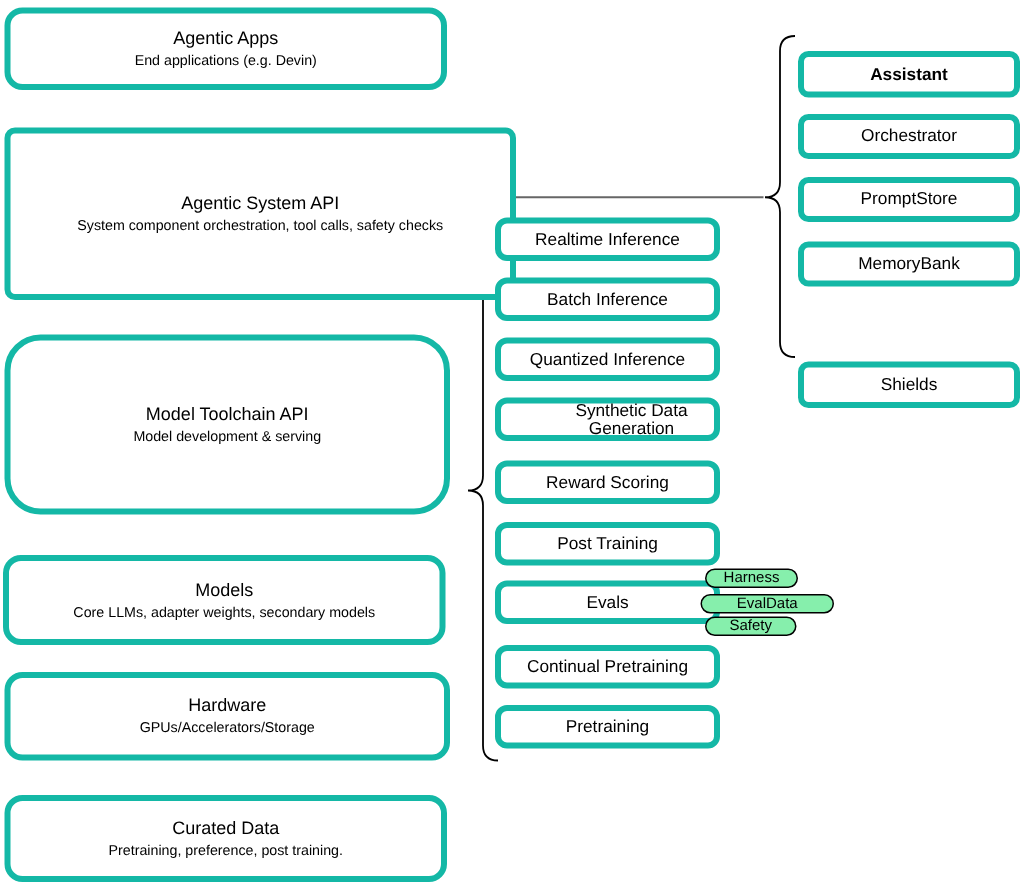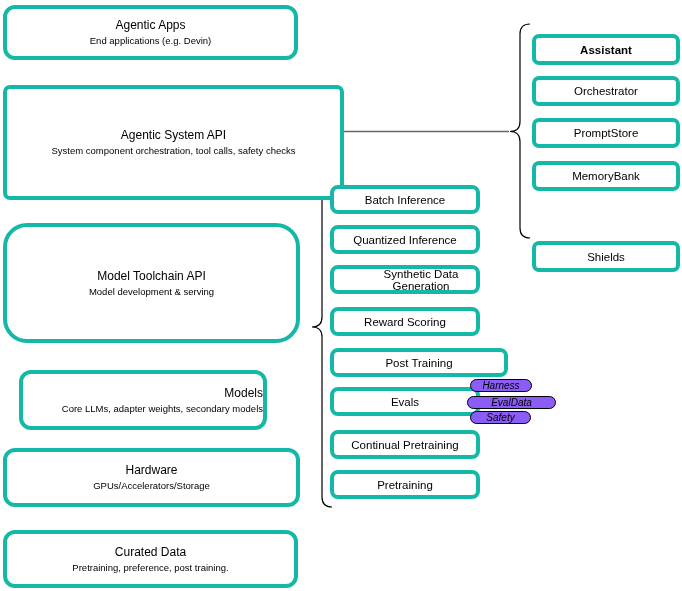--- a/index.html
+++ b/index.html
@@ -25,31 +25,30 @@
     z-index: 2;
   }
   .bigbox .title { font-size: 12px; line-height: 14px; }
   .bigbox .subtitle { font-size: 9.5px; line-height: 12px; margin-top: 3px; white-space: nowrap; }
   .midbox { font-size: 11.5px; border-radius: 8px; }
   .rightbox { font-size: 11.5px; border-radius: 7px; }
   .pill {
     position: absolute;
     box-sizing: border-box;
     border: 1px solid #000000;
-    background: #8b5cf6;
+    background: #86efac;
     border-radius: 7px;
     font-size: 10px;
     line-height: 11px;
     display: flex;
     align-items: center;
     justify-content: center;
     text-align: center;
     z-index: 4;
     white-space: nowrap;
-    font-style: italic;
   }
   .overlay {
     position: absolute;
     left: 0; top: 0;
     width: 682px; height: 591px;
     z-index: 1;
   }
 </style>
 </head>
 <body>
@@ -70,48 +69,51 @@
   <div class="node bigbox" style="left:3px; top:85px; width:341px; height:115px; border-radius:7px;">
     <div class="title">Agentic System API</div>
     <div class="subtitle">System component orchestration, tool calls, safety checks</div>
   </div>
 
   <div class="node bigbox" style="left:3px; top:223px; width:297px; height:120px; border-radius:24px;">
     <div class="title">Model Toolchain API</div>
     <div class="subtitle">Model development &amp; serving</div>
   </div>
 
-  <div class="node bigbox" style="left:19px; top:370px; width:248px; height:60px; border-radius:12px;align-items:flex-end;">
+  <div class="node bigbox" style="left:2px; top:370px; width:295px; height:60px; border-radius:12px;">
     <div class="title">Models</div>
     <div class="subtitle">Core LLMs, adapter weights, secondary models</div>
   </div>
 
   <div class="node bigbox" style="left:3px; top:448px; width:297px; height:59px; border-radius:12px;">
     <div class="title">Hardware</div>
     <div class="subtitle">GPUs/Accelerators/Storage</div>
   </div>
 
   <div class="node bigbox" style="left:3px; top:530px; width:295px; height:58px; border-radius:12px;">
     <div class="title">Curated Data</div>
     <div class="subtitle">Pretraining, preference, post training.</div>
   </div>
 
+  <div class="node midbox" style="left:330px; top:145px; width:150px; height:29px;">
+    <span>Realtime Inference</span>
+  </div>
   <div class="node midbox" style="left:330px; top:185px; width:150px; height:29px;">
     <span>Batch Inference</span>
   </div>
   <div class="node midbox" style="left:330px; top:225px; width:150px; height:29px;">
     <span>Quantized Inference</span>
   </div>
   <div class="node midbox" style="left:330px; top:265px; width:150px; height:29px;padding-left:32px;">
     <span>Synthetic Data Generation</span>
   </div>
   <div class="node midbox" style="left:330px; top:307px; width:150px; height:29px;">
     <span>Reward Scoring</span>
   </div>
-  <div class="node midbox" style="left:330px; top:348px; width:178px; height:29px;align-items:center;">
+  <div class="node midbox" style="left:330px; top:348px; width:150px; height:29px;align-items:center;">
     <span>Post Training</span>
   </div>
   <div class="node midbox" style="left:330px; top:387px; width:150px; height:29px;">
     <span>Evals</span>
   </div>
   <div class="node midbox" style="left:330px; top:430px; width:150px; height:29px;">
     <span>Continual Pretraining</span>
   </div>
   <div class="node midbox" style="left:330px; top:470px; width:150px; height:29px;">
     <span>Pretraining</span>

